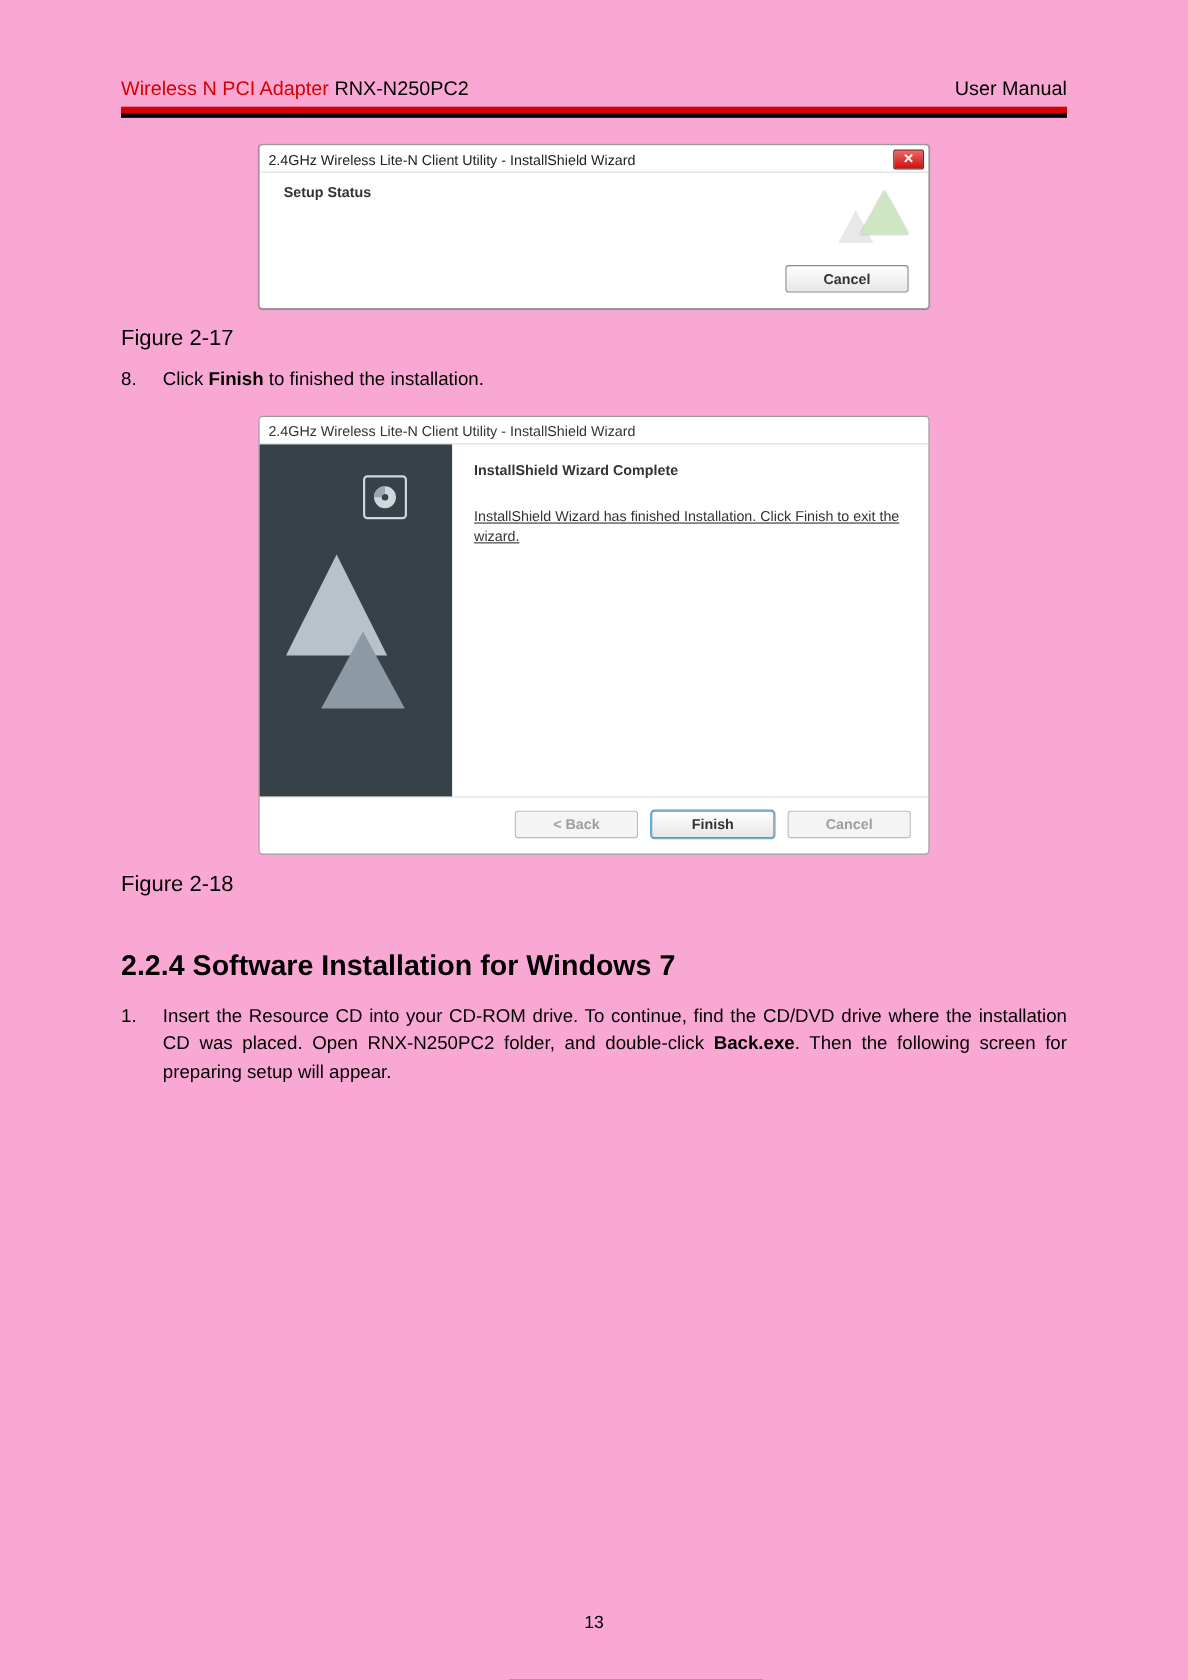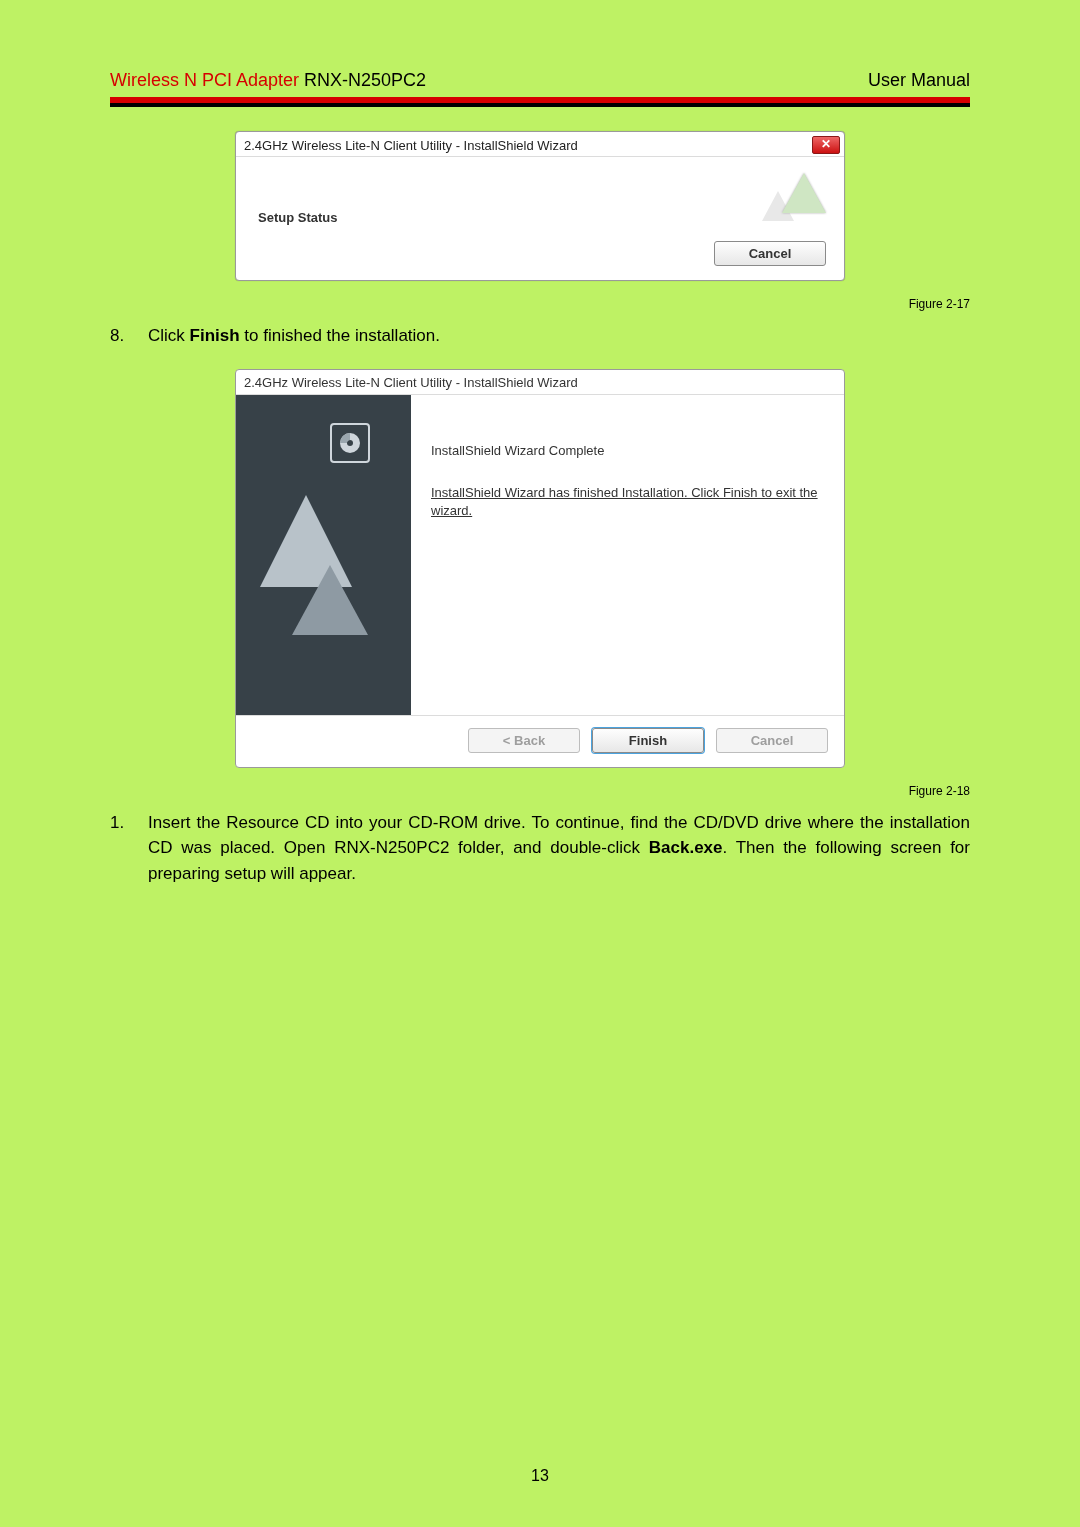--- a/index.html
+++ b/index.html
@@ -5,21 +5,21 @@
   body {
     margin: 0;
     background: #525252;
     font-family: Arial, Helvetica, sans-serif;
     display: flex;
     justify-content: center;
   }
   .page {
     width: 1080px;
     height: 1527px;
-    background: #bef264;
+    background: #f9a8d4;
     position: relative;
     box-sizing: border-box;
     padding: 70px 110px 50px 110px;
   }
   .header-row {
     display: flex;
     justify-content: space-between;
     align-items: baseline;
     font-size: 18px;
   }
@@ -63,21 +63,21 @@
     border-radius: 2px;
     color: #fff;
     font-weight: bold;
     text-align: center;
     line-height: 14px;
     font-size: 12px;
   }
   .dlg-banner {
     display: flex;
     justify-content: space-between;
-    align-items: flex-end;
+    align-items: flex-start;
     padding: 10px 10px 0 22px;
   }
   .dlg-banner .setup-title {
     font-weight: bold;
     font-size: 13px;
   }
   .banner-graphic {
     width: 92px;
     height: 58px;
     position: relative;
@@ -149,22 +149,22 @@
   .btn.disabled {
     color: #9e9e9e;
     border-color: #bdbdbd;
     background: #f4f4f4;
   }
   .btn.primary {
     box-shadow: 0 0 0 1px #4aa3df;
   }
 
   .fig-caption {
-    text-align: right;
-    font-size: 12px;
+    text-align: left;
+    font-size: 20px;
     margin: 16px 0 12px 0;
   }
   .step-row {
     display: flex;
     font-size: 17px;
     line-height: 1.5;
     margin: 6px 0 8px 0;
   }
   .step-num { width: 38px; flex: 0 0 38px; }
   .step-text { flex: 1; text-align: justify; }
@@ -215,21 +215,21 @@
   }
   .dlg2-side .bt2 {
     border-width: 0 38px 70px 38px;
     border-color: transparent transparent #8e9aa3 transparent;
     left: 56px; top: 170px;
   }
   .dlg2-main {
     padding: 16px 20px 10px 20px;
     flex: 1;
   }
-  .dlg2-main .h { font-weight: normal; margin-bottom: 26px; margin-top: 32px; }
+  .dlg2-main .h { font-weight: bold; margin-bottom: 26px; }
   .dlg2-main .p { line-height: 1.4; text-decoration: underline; }
   .dlg2-sep { border-top: 1px solid #dcdcdc; }
   .dlg2-footer {
     display: flex;
     justify-content: flex-end;
     padding: 12px 16px 14px 16px;
   }
 
   .section-heading {
     font-size: 26px;
@@ -308,20 +308,21 @@
     <div class="dlg2-sep"></div>
     <div class="dlg2-footer">
       <div class="btn disabled">&lt; Back</div>
       <div class="btn primary">Finish</div>
       <div class="btn disabled">Cancel</div>
     </div>
   </div>
 
   <div class="fig-caption">Figure 2-18</div>
 
+  <div class="section-heading">2.2.4 Software Installation for Windows 7</div>
 
   <div class="step-row">
     <div class="step-num">1.</div>
     <div class="step-text">
       <span>Insert the Resource CD into your CD-ROM drive. To continue, find the CD/DVD drive where the installation CD was placed. Open RNX-N250PC2 folder, and double-click </span><span class="bold">Back.exe</span><span>. Then the following screen for preparing setup will appear.</span>
     </div>
   </div>
 
   <div class="page-number">13</div>
 </div>

